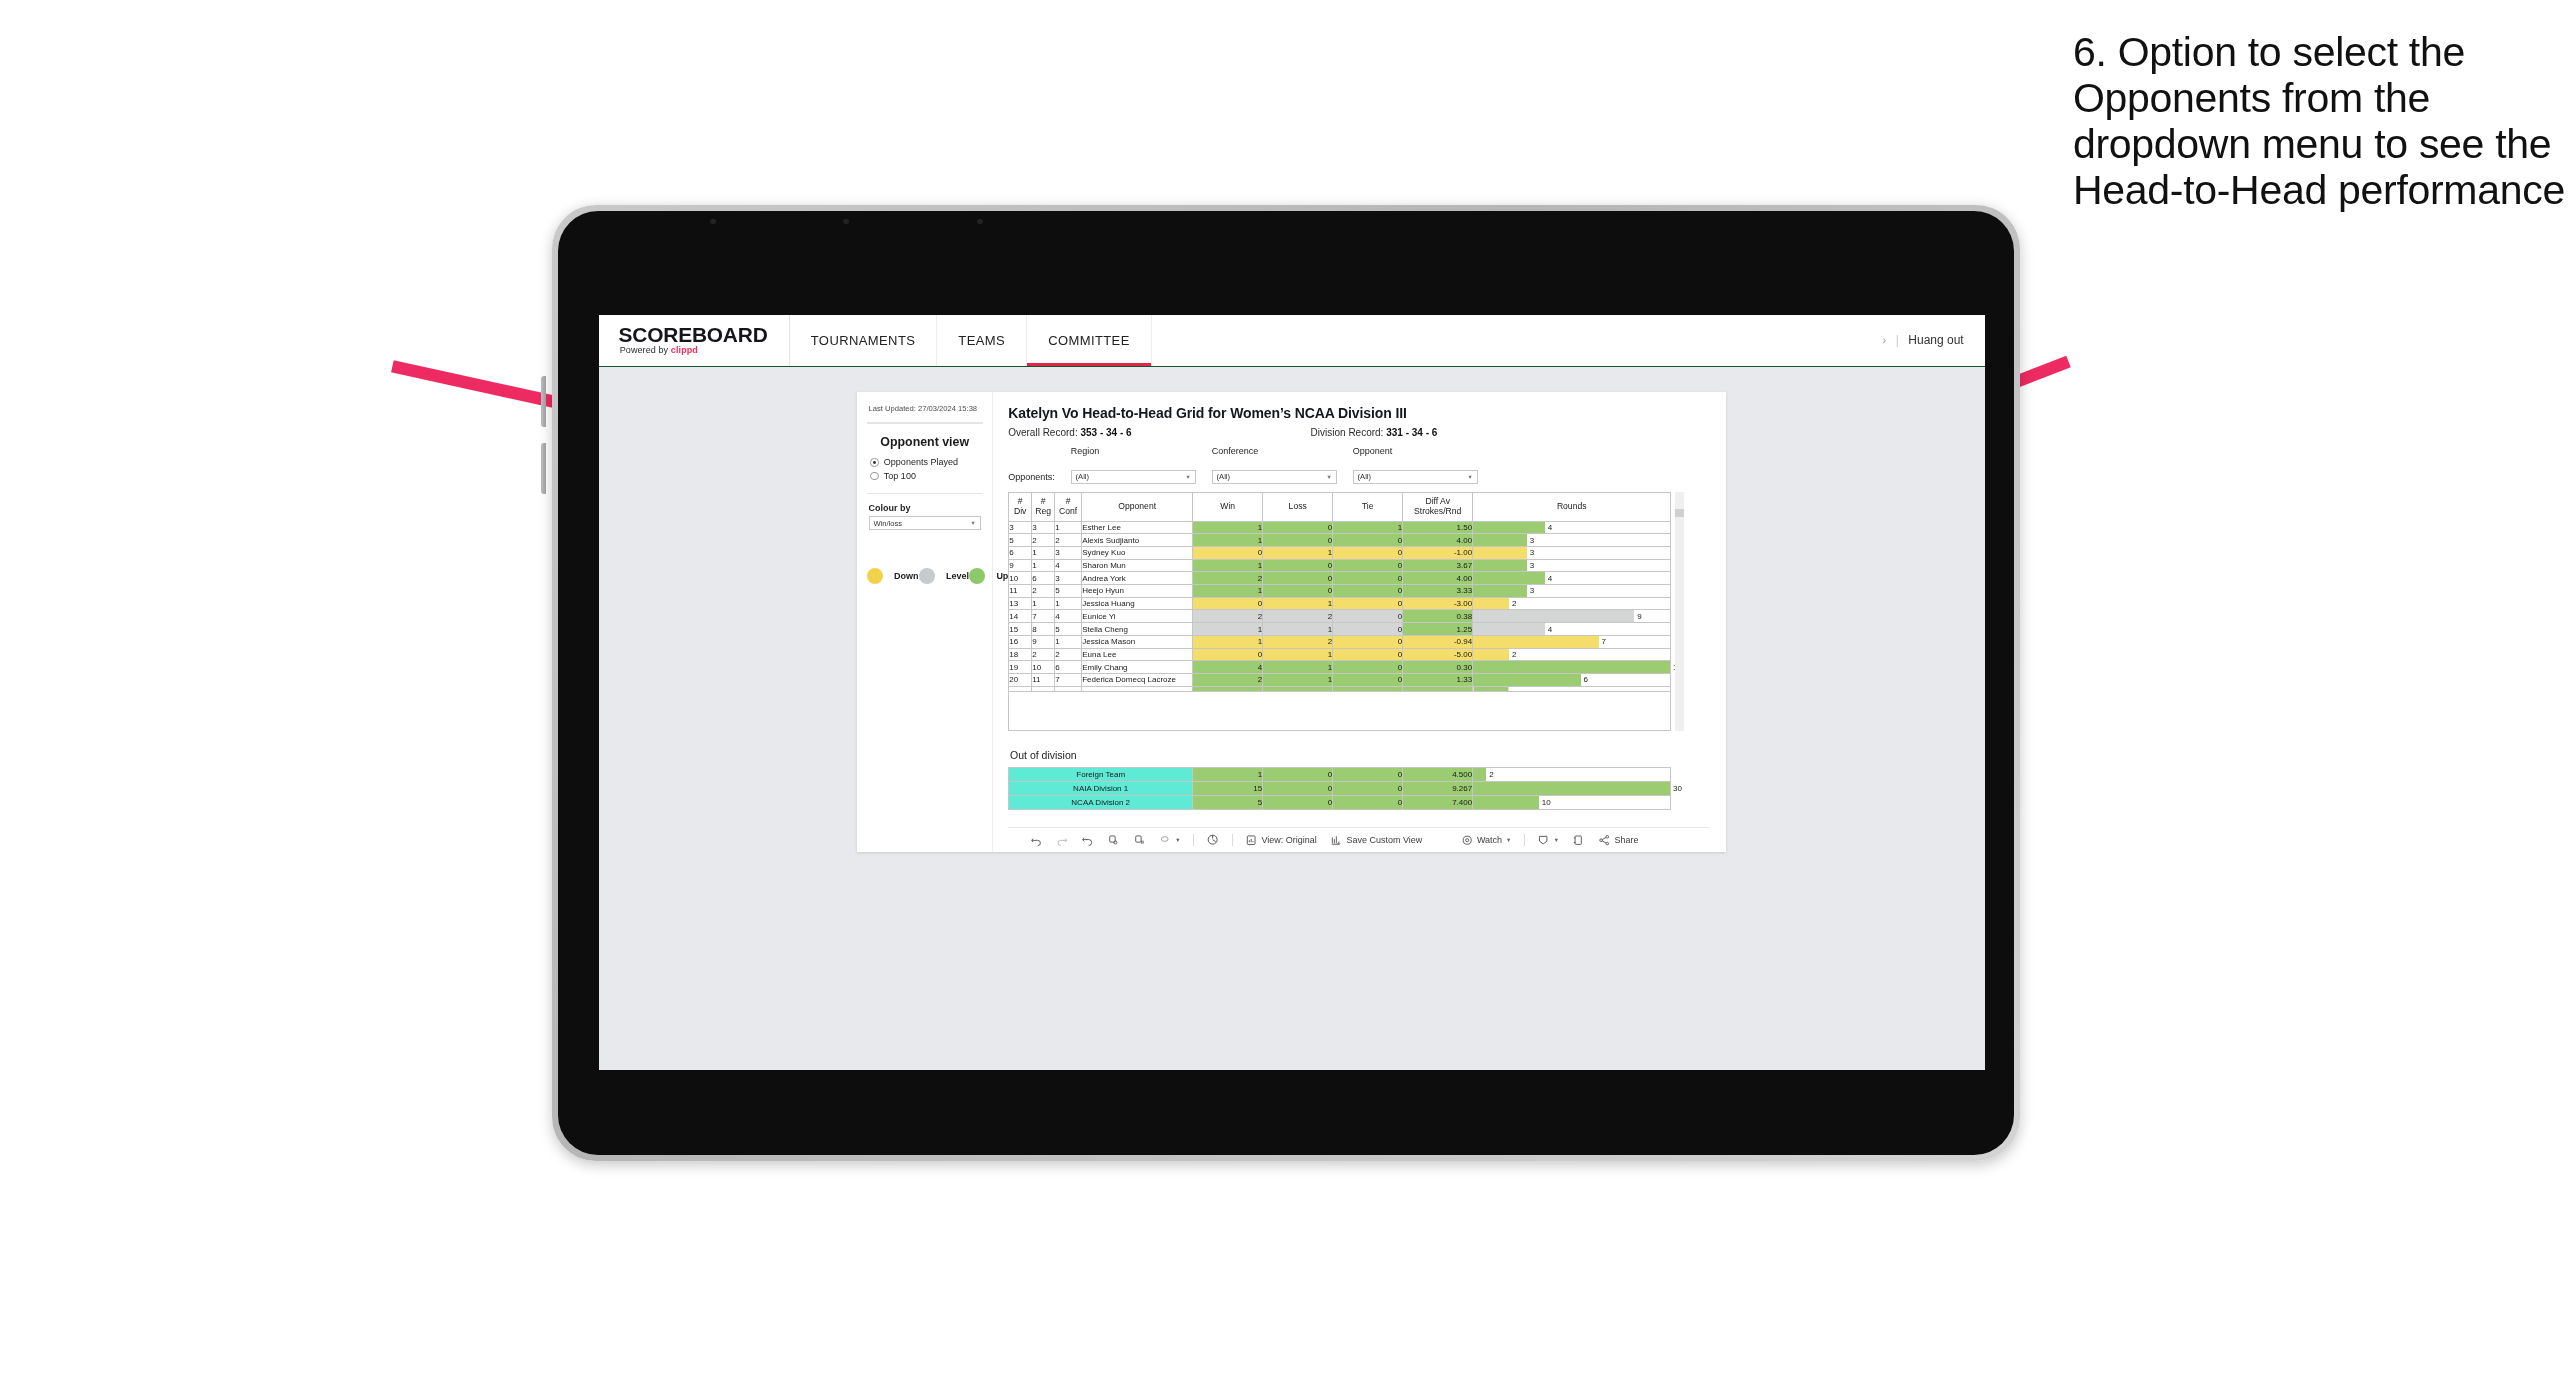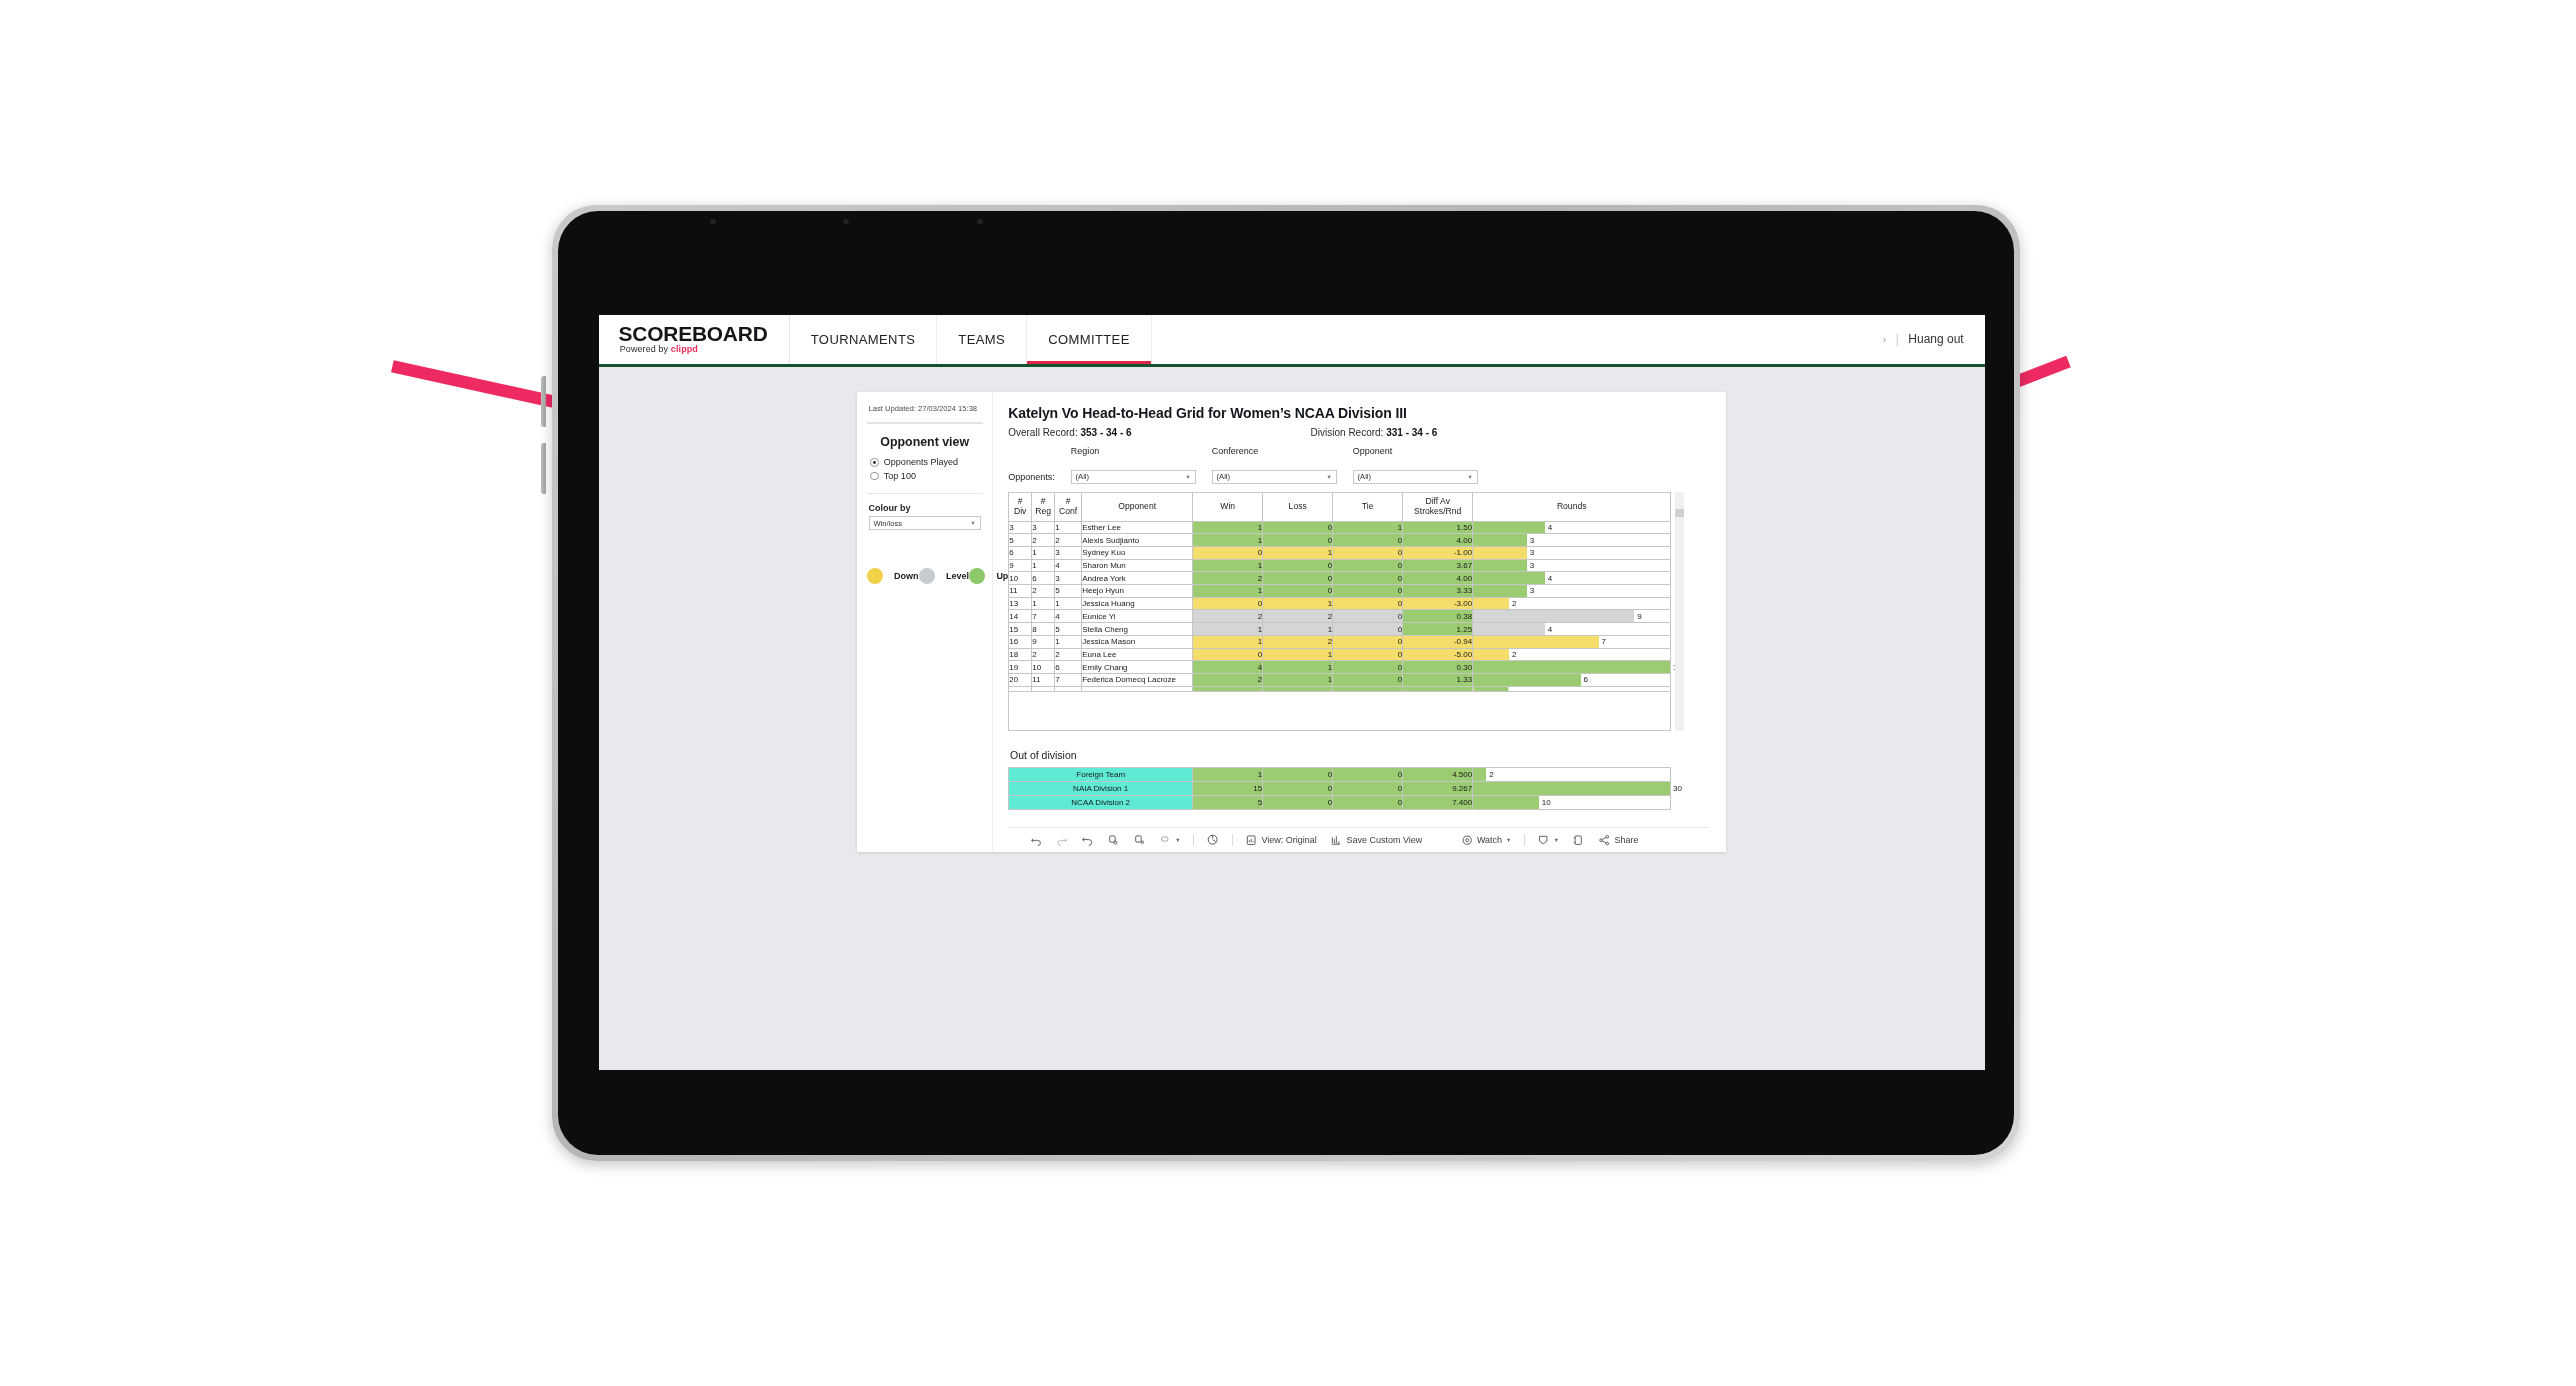--- a/index.html
+++ b/index.html
@@ -53,21 +53,21 @@
     position: absolute; left: 41px; top: 104px;
     width: 1386px; height: 755px;
     background: #e7e9ec;
     overflow: hidden;
   }
 
   
   #appbar {
     height: 52px; background: #ffffff;
     display: flex; align-items: stretch;
-    border-bottom: 3px solid #14532d;
+    border-bottom: 1px solid #14532d;
     position: relative;
   }
   #brand { display: flex; flex-direction: column; justify-content: center;
            padding: 0 23px 0 21px; border-right: 1px solid #e6e6e6; }
   #brand-title {
     font-family: "Liberation Sans", sans-serif;
     font-weight: 700; font-size: 20.5px; letter-spacing: -0.2px;
     color: #16161a; line-height: 1;
     transform: scaleX(1.02);
   }
@@ -189,20 +189,21 @@
   .tb svg { display: block; }
   .tb-sep { width: 1px; height: 12.4px; background: #dcdcdc; margin: 0 5.7px; }
   .tb-space { width: 25px; }
   .tb-caret { font-size: 5.7px; color: #666; }
 </style>
 </head>
 <body>
 
 <div id="root">
 
+  <div class="annot" id="annot-right">6. Option to select the Opponents from the dropdown menu to see the Head-to-Head performance</div>
 
   <svg class="arrow-svg" viewBox="0 0 2707 1457">
     <defs>
       <marker id="ah" markerWidth="5" markerHeight="5" refX="2.4" refY="2.5" orient="auto">
         <path d="M0,0 L5,2.5 L0,5 z" fill="#ed2a62"></path>
       </marker>
     </defs>
     <line x1="412" y1="385" x2="1140" y2="545" stroke="#ed2a62" stroke-width="13" marker-end="url(#ah)"></line>
     <line x1="2174" y1="380" x2="1800" y2="525" stroke="#ed2a62" stroke-width="13" marker-end="url(#ah)"></line>
   </svg>

